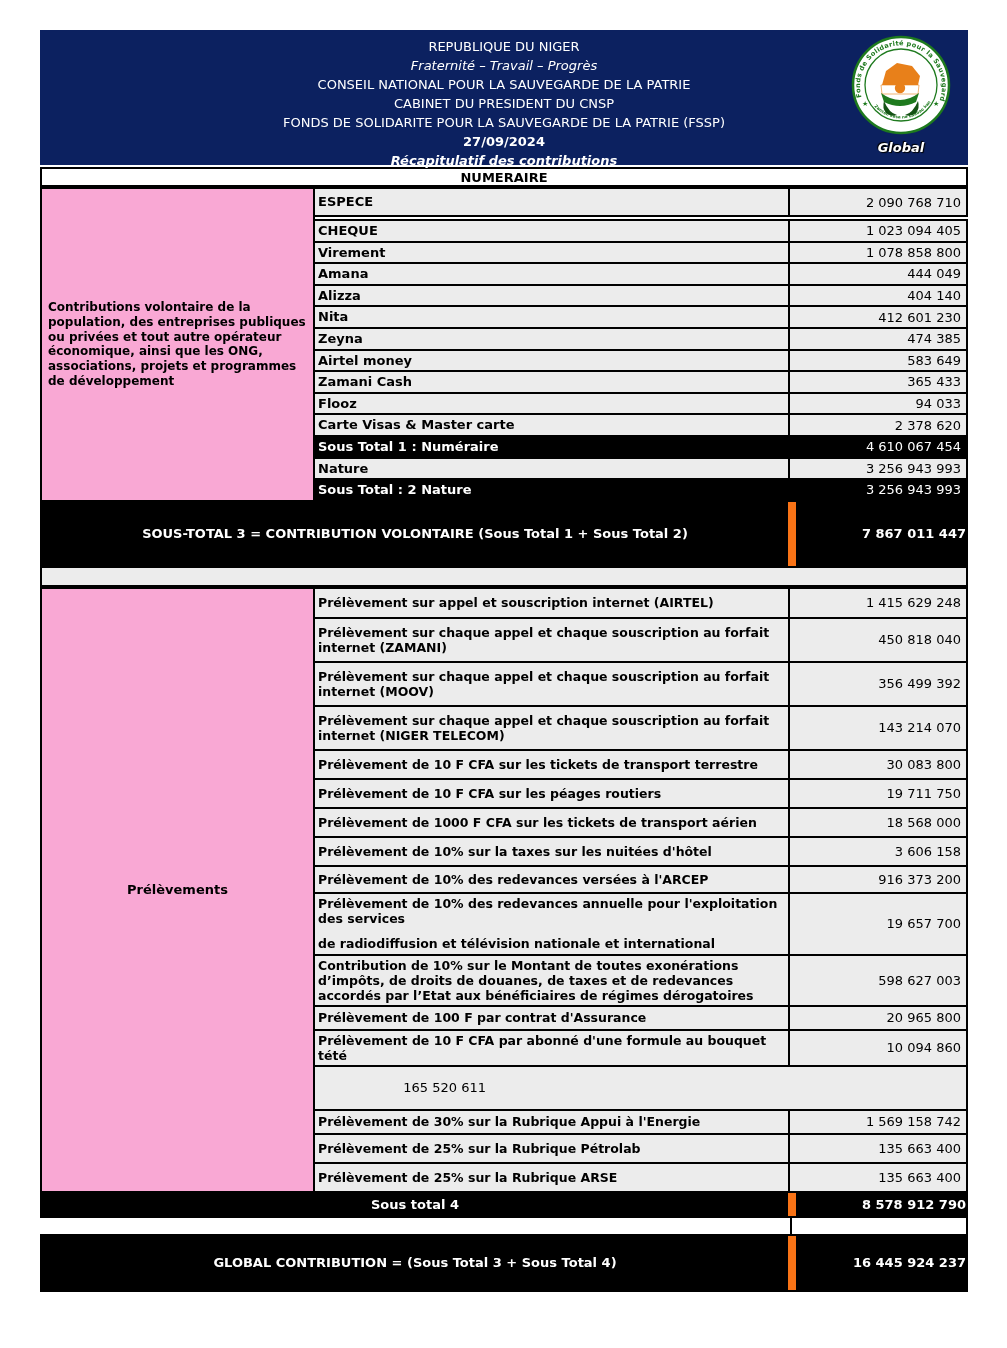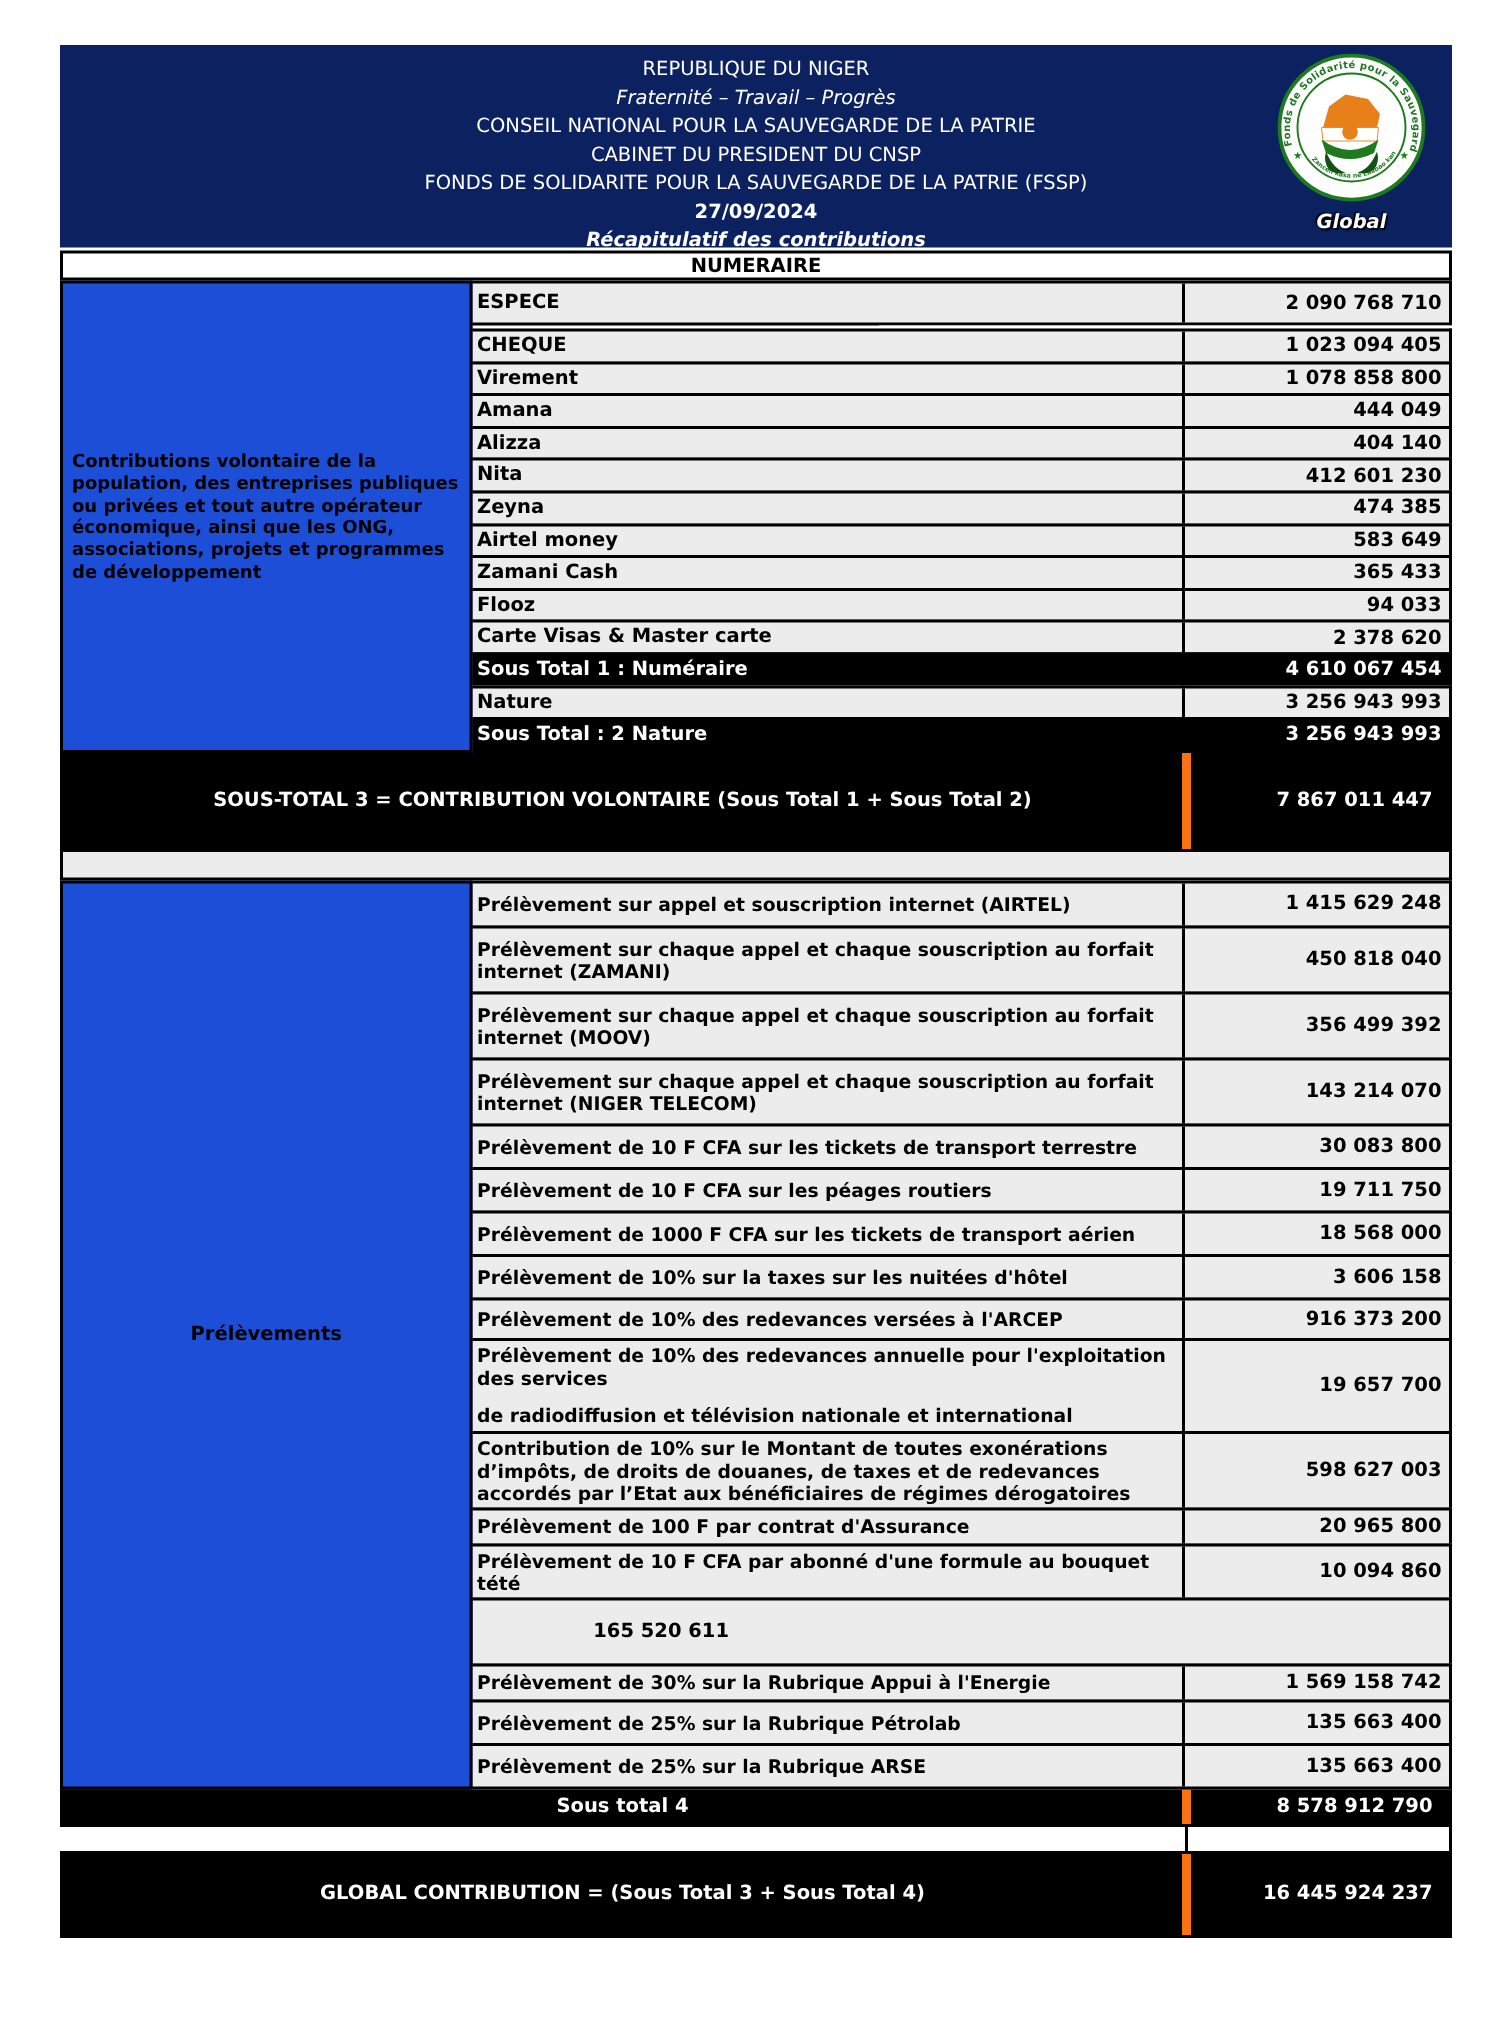--- a/index.html
+++ b/index.html
@@ -17,41 +17,41 @@
   .logo-box { position:absolute; top:5px; right:12px; width:110px; text-align:center; }
   .global-lbl { color:#fff; font-weight:bold; font-style:italic; font-size:15px;
                 text-shadow:1px 1px 1px #000, -1px -1px 1px #000; margin-top:-2px; }
 
   
   .numbar { margin-top:2px; border:2px solid #000; background:#fff; text-align:center;
             font-weight:bold; font-size:13px; height:20px; line-height:17px; color:#000; }
 
   
   .tbl { position:relative; }
-  .sidecell { position:absolute; left:0; top:0; bottom:0; width:275px; background:#1d4ed8;
+  .sidecell { position:absolute; left:0; top:0; bottom:0; width:275px; background:#f9a8d4;
               border:2px solid #000; display:flex; align-items:center; z-index:2; }
   .sidecell .desc { padding:4px 6px; font-weight:bold; font-size:12px; line-height:1.22; color:#000; }
   .sidecell .centered { width:100%; text-align:center; font-size:13px; }
   .rows { margin-left:273px; position:relative; z-index:1; }
   .row { display:flex; border:2px solid #000; border-left:none; background:#ECECEC; margin-top:-2px; }
   .row:first-child { margin-top:0; }
   .row .lbl { flex:1; display:flex; flex-direction:column; justify-content:center;
               padding:2px 5px; font-weight:bold; font-size:12.5px; line-height:1.2; color:#000; }
   .row .val { width:178px; display:flex; align-items:center; justify-content:flex-end;
-              border-left:2px solid #000; padding:2px 5px; font-weight:bold; font-size:13px; color:#000; }
+              border-left:2px solid #000; padding:2px 5px; font-weight:normal; font-size:13px; color:#000; }
   .row.navy, .bigrow.navy { background:#000000; }
   .row.navy .lbl, .row.navy .val, .bigrow.navy .lbl, .bigrow.navy .val { color:#fff; }
   .spacer4 { height:4px; background:#fff; margin-left:273px; }
   .t1 .row .lbl { font-size:13px; }
 
   .bigrow { display:flex; border:2px solid #000; margin-top:-2px; background:#ECECEC; }
   .bigrow .lbl { flex:1; display:flex; align-items:center; justify-content:center;
                  font-weight:bold; font-size:13px; text-align:center; padding:4px; color:#000; }
   .bigrow .val { width:178px; display:flex; align-items:center; justify-content:flex-end;
-                 border-left:6px solid #f97316; padding:2px 11px; font-weight:bold; font-size:13px; }
+                 border-left:8px solid #f97316; padding:2px 0; font-weight:bold; font-size:13px; }
   .graygap { height:21px; background:#ECECEC; border:2px solid #000; margin-top:-2px; }
   .whitegap { display:flex; height:18px; background:#fff; }
   .whitegap .fill { flex:1; }
   .whitegap .valcol { width:178px; border-left:2px solid #000; border-right:2px solid #000; }
 
   .mh30{min-height:30px} .mh20{min-height:20px} .mh19{min-height:19px}
   .mh32{min-height:32px} .mh46{min-height:46px} .mh31{min-height:31px}
   .mh29{min-height:29px} .mh64{min-height:64px} .mh26{min-height:26px}
   .mh35{min-height:35px} .mh36{min-height:36px}
   .h56{height:68px} .h58{height:58px}

